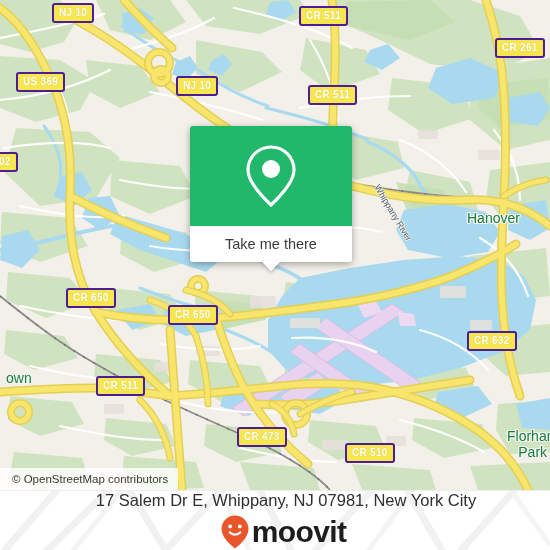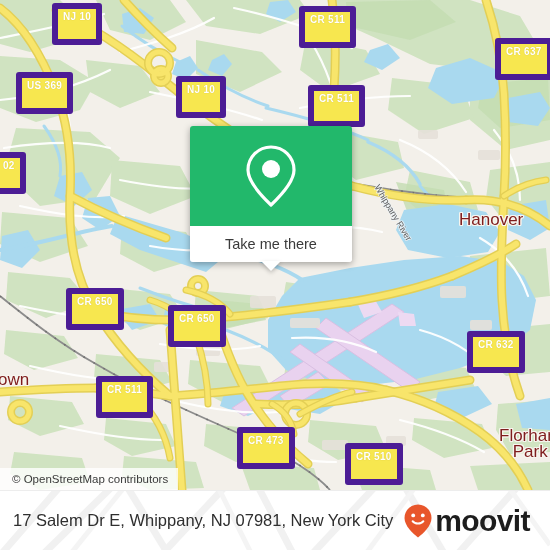--- a/index.html
+++ b/index.html
@@ -33,43 +33,44 @@
     position: absolute;
     left: 0; top: 0;
     width: 550px;
     height: 490px;
   }
 
   
   .shield {
     position: absolute;
     background: #f7e74f;
-    border: 6px solid #4c1d95;
+    border: 2px solid #4c1d95;
     border-radius: 3px;
     color: #ffffff;
     font-weight: bold;
     font-size: 10px;
     line-height: 13px;
-    padding: 1px 5px 16px 5px;
+    padding: 1px 5px 2px 5px;
     letter-spacing: 0.3px;
     white-space: nowrap;
     text-shadow: 0 0 1px rgba(120,100,0,.35);
     box-sizing: border-box;
   }
 
   .place-label {
     position: absolute;
-    color: #7f1d1d;
-    font-size: 17px;
+    color: #15803d;
+    font-size: 14px;
     white-space: nowrap;
     text-shadow:
       1.2px 0 #f7f5ef, -1.2px 0 #f7f5ef,
       0 1.2px #f7f5ef, 0 -1.2px #f7f5ef,
       1px 1px #f7f5ef, -1px -1px #f7f5ef,
       1px -1px #f7f5ef, -1px 1px #f7f5ef;
+    margin-left: 8px;
   }
   .place-label.two-line { text-align: center; line-height: 16px; }
 
   .river-label {
     position: absolute;
     color: #5f5f5f;
     font-size: 9px;
     white-space: nowrap;
     transform: rotate(59deg);
     transform-origin: left top;
@@ -138,23 +139,24 @@
   #footer {
     position: absolute;
     left: 0; top: 490px;
     width: 550px;
     height: 60px;
     background: #ffffff;
     overflow: hidden;
     display: flex;
     align-items: center;
     justify-content: space-between;
-    padding: 0 14px 0 13px;
+    padding: 0 14px 0 36px;
     box-sizing: border-box;
     border-top: 1px solid #ededed;
+    flex-direction: column;
   }
   #footer-watermark {
     position: absolute;
     left: 0; top: -6px;
     width: 550px; height: 72px;
     opacity: 1;
     pointer-events: none;
   }
   #footer-address {
     position: relative;
@@ -432,21 +434,21 @@
         <path d="M300 414 C318 404 334 396 352 392"></path>
         <path d="M272 404 C286 412 292 422 294 434"></path>
         <path d="M504 196 C516 188 530 182 546 180"></path>
       </g>
     </svg>
 
     <div class="river-label" style="left:381px; top:183px;">Whippany River</div>
 
     <div class="shield" style="left:52px;  top:3px;">NJ 10</div>
     <div class="shield" style="left:299px; top:6px;">CR 511</div>
-    <div class="shield" style="left:495px; top:38px;">CR 637</div>
+    <div class="shield" style="left:495px; top:38px;">CR 261</div>
     <div class="shield" style="left:16px;  top:72px;">US 369</div>
     <div class="shield" style="left:176px; top:76px;">NJ 10</div>
     <div class="shield" style="left:308px; top:85px;">CR 511</div>
     <div class="shield" style="left:-8px;  top:152px;">02</div>
     <div class="shield" style="left:66px;  top:288px;">CR 650</div>
     <div class="shield" style="left:168px; top:305px;">CR 650</div>
     <div class="shield" style="left:467px; top:331px;">CR 632</div>
     <div class="shield" style="left:96px;  top:376px;">CR 511</div>
     <div class="shield" style="left:237px; top:427px;">CR 473</div>
     <div class="shield" style="left:345px; top:419px;margin-top:24px;">CR 510</div>

